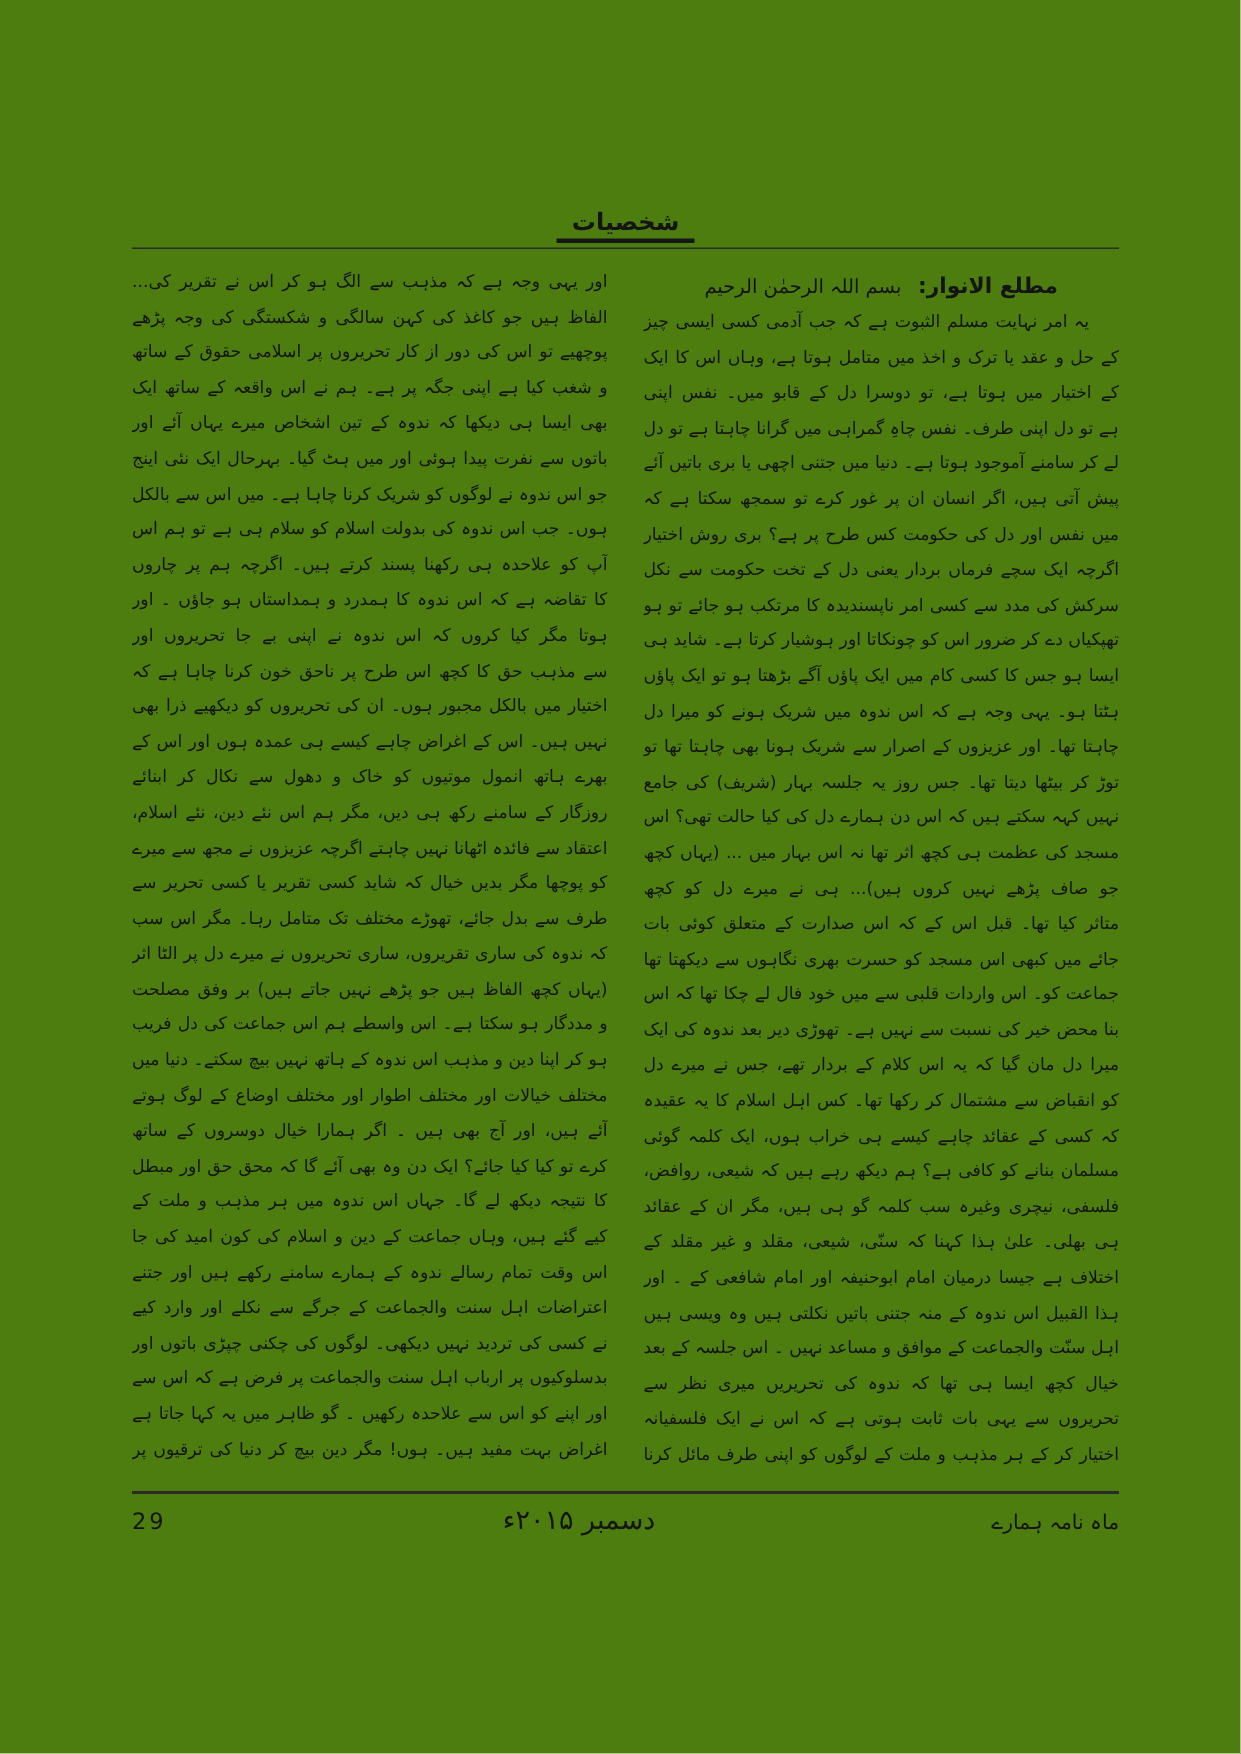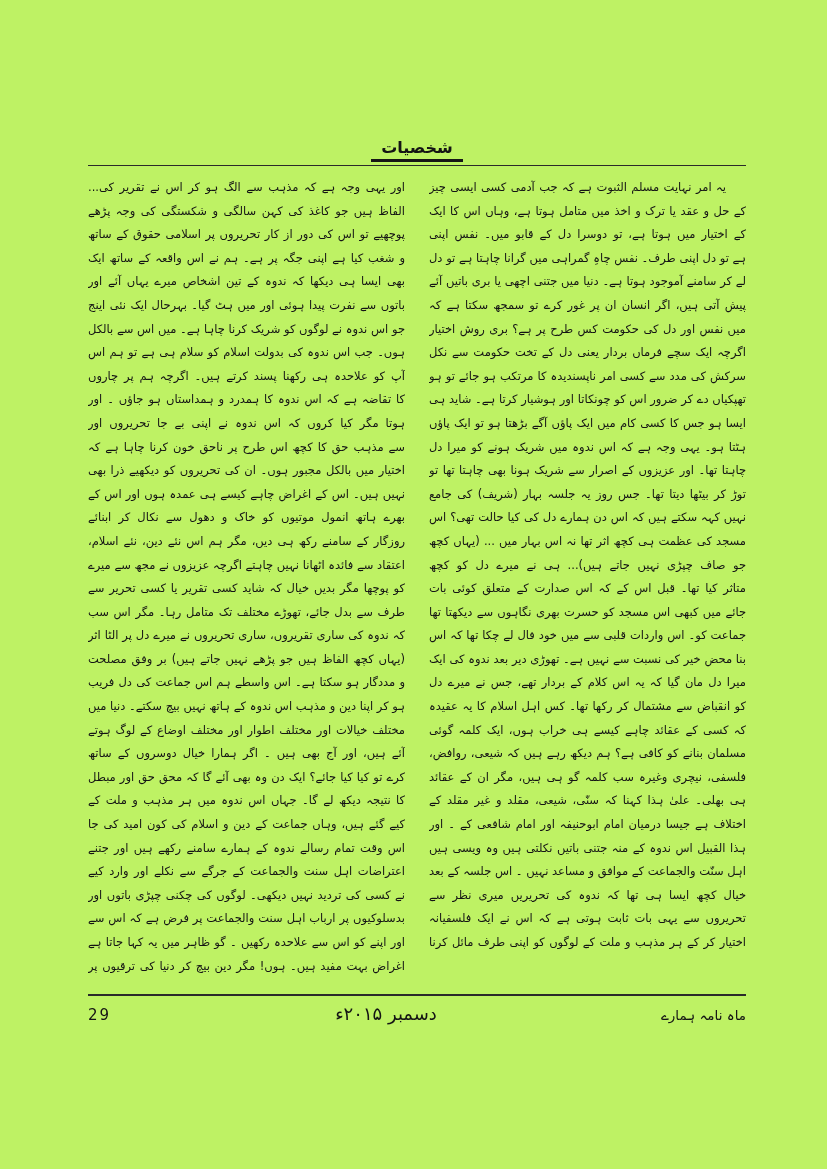--- a/index.html
+++ b/index.html
@@ -1,19 +1,19 @@
 <!DOCTYPE html>
 <html lang="ur"><head>
 <meta charset="utf-8">
 <style>
   html, body { margin: 0; padding: 0; background: #ffffff; }
   .page {
     position: relative;
     width: 827px; height: 1169px;
-    background: #bef264;
+    background: #4d7c0f;
     overflow: hidden;
     font-family: "DejaVu Sans", sans-serif;
     color: #141414;
   }
   .content {
     position: absolute;
     left: 88px; top: 138px;
     width: 658px;
     direction: rtl;
   }
@@ -75,38 +75,42 @@
 <div class="page">
   <div class="content">
 
     <header class="section-header">
       <span class="section-title">شخصیات</span>
     </header>
 
     <main class="columns">
 
       <section class="column col-right">
+        <div class="article-title-line">
+          <span class="article-title">مطلع الانوار:</span>
+          <span class="basmala">بسم اللہ الرحمٰن الرحیم</span>
+        </div>
         <div class="lines">
             <div class="line">یہ امر نہایت مسلم الثبوت ہے کہ جب آدمی کسی ایسی چیز میں کہ جس</div>
             <div class="line">کے حل و عقد یا ترک و اخذ میں متامل ہوتا ہے، وہاں اس کا ایک ہاتھ نفس</div>
             <div class="line">کے اختیار میں ہوتا ہے، تو دوسرا دل کے قابو میں۔ نفس اپنی طرف کھینچتا</div>
             <div class="line">ہے تو دل اپنی طرف۔ نفس چاہِ گمراہی میں گرانا چاہتا ہے تو دل شمع ہدایت</div>
             <div class="line">لے کر سامنے آموجود ہوتا ہے۔ دنیا میں جتنی اچھی یا بری باتیں آئے دن</div>
             <div class="line">پیش آتی ہیں، اگر انسان ان پر غور کرے تو سمجھ سکتا ہے کہ عمارات بدن</div>
             <div class="line">میں نفس اور دل کی حکومت کس طرح پر ہے؟ بری روش اختیار کرنے والا</div>
             <div class="line">اگرچہ ایک سچے فرماں بردار یعنی دل کے تخت حکومت سے نکل کر نفس</div>
             <div class="line">سرکش کی مدد سے کسی امر ناپسندیدہ کا مرتکب ہو جائے تو ہو جائے، مگر دل</div>
             <div class="line">تھپکیاں دے کر ضرور اس کو چونکاتا اور ہوشیار کرتا ہے۔ شاید ہی کوئی آدمی</div>
             <div class="line">ایسا ہو جس کا کسی کام میں ایک پاؤں آگے بڑھتا ہو تو ایک پاؤں پیچھے نہ</div>
             <div class="line">ہٹتا ہو۔ یہی وجہ ہے کہ اس ندوہ میں شریک ہونے کو میرا دل نہیں</div>
             <div class="line">چاہتا تھا۔ اور عزیزوں کے اصرار سے شریک ہونا بھی چاہتا تھا تو دل پاؤں</div>
             <div class="line">توڑ کر بیٹھا دیتا تھا۔ جس روز یہ جلسہ بہار (شریف) کی جامع مسجد میں ہوا ہم</div>
             <div class="line">نہیں کہہ سکتے ہیں کہ اس دن ہمارے دل کی کیا حالت تھی؟ اس دن نہ تو اس</div>
             <div class="line">مسجد کی عظمت ہی کچھ اثر تھا نہ اس بہار میں ... (یہاں کچھ الفاظ ہیں</div>
-            <div class="line">جو صاف چپڑی نہیں جاتے ہیں)... ہی نے میرے دل کو کچھ</div>
+            <div class="line">جو صاف پڑھے نہیں کروں ہیں)... ہی نے میرے دل کو کچھ</div>
             <div class="line">متاثر کیا تھا۔ قبل اس کے کہ اس صدارت کے متعلق کوئی بات پیش کی</div>
             <div class="line">جائے میں کبھی اس مسجد کو حسرت بھری نگاہوں سے دیکھتا تھا اور کبھی اس</div>
             <div class="line">جماعت کو۔ اس واردات قلبی سے میں خود فال لے چکا تھا کہ اس مجلس کی</div>
             <div class="line">بنا محض خیر کی نسبت سے نہیں ہے۔ تھوڑی دیر بعد ندوہ کی ایک تقریر سے</div>
             <div class="line">میرا دل مان گیا کہ یہ اس کلام کے بردار تھے، جس نے میرے دل</div>
             <div class="line">کو انقباض سے مشتمال کر رکھا تھا۔ کس اہل اسلام کا یہ عقیدہ ہو سکتا ہے</div>
             <div class="line">کہ کسی کے عقائد چاہے کیسے ہی خراب ہوں، ایک کلمہ گوئی اس کے</div>
             <div class="line">مسلمان بنانے کو کافی ہے؟ ہم دیکھ رہے ہیں کہ شیعی، روافض، دہری،</div>
             <div class="line">فلسفی، نیچری وغیرہ سب کلمہ گو ہی ہیں، مگر ان کے عقائد ایسے ہیں کہ توبہ</div>
             <div class="line">ہی بھلی۔ علیٰ ہذا کہنا کہ سنّی، شیعی، مقلد و غیر مقلد کے درمیان ویسا ہی</div>

